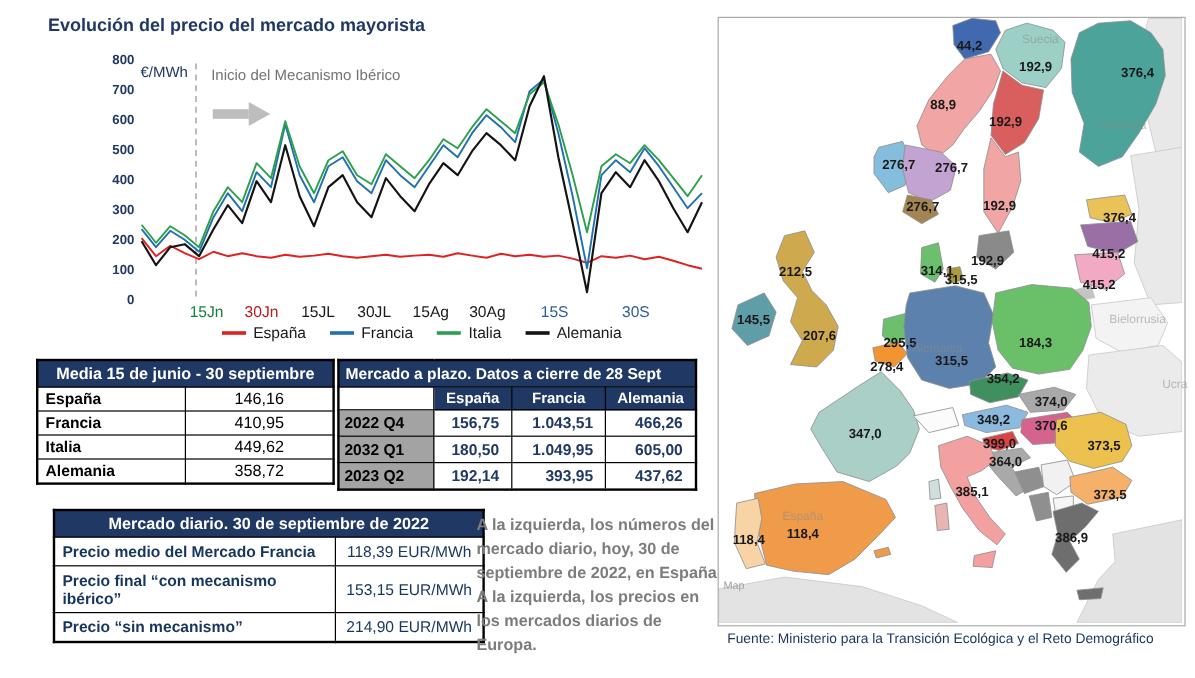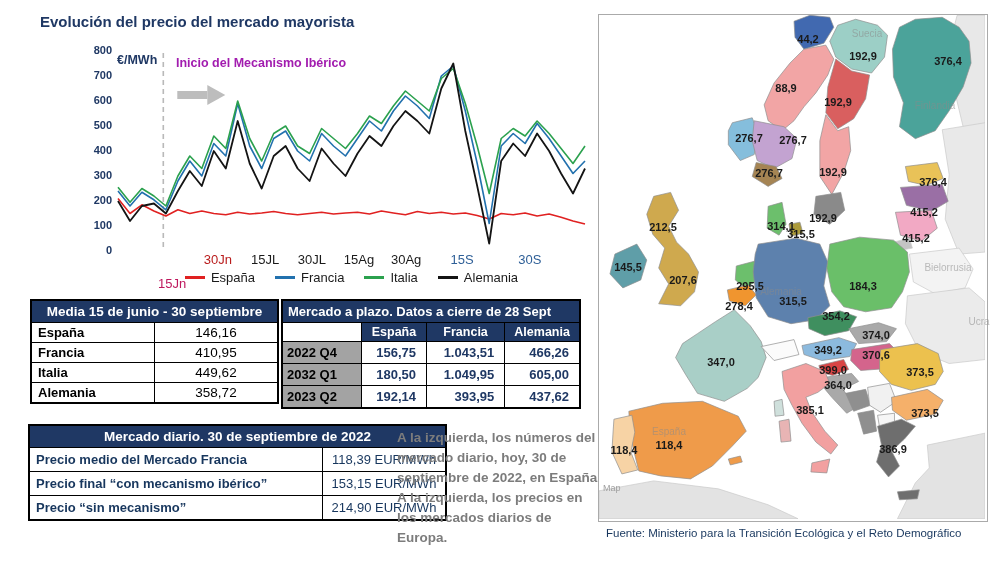--- a/index.html
+++ b/index.html
@@ -1,44 +1,44 @@
 <!DOCTYPE html>
 <html><head>
 <meta charset="utf-8">
 <style>
   html,body{margin:0;padding:0;background:#fff;}
   body{font-family:"Liberation Sans",sans-serif;width:996px;height:565px;overflow:hidden;}
   .canvas{position:relative;width:996px;height:565px;background:#fff;}
   
   .chart-title{position:absolute;left:40px;top:13px;font-size:15px;font-weight:bold;color:#1f3864;}
-  .yunit{position:absolute;left:117px;top:53px;font-size:12.5px;font-weight:bold;color:#1f3864;}
+  .yunit{position:absolute;left:117px;top:53px;font-size:12.5px;font-weight:normal;color:#1f3864;}
   .yticks{position:absolute;left:84px;top:50px;width:28px;height:200px;}
   .ytick{position:absolute;right:0;font-size:11px;font-weight:bold;color:#1f3864;line-height:14px;}
   .chart-svg{position:absolute;left:118px;top:50px;overflow:visible;}
-  .annotation{position:absolute;left:176px;top:56px;font-size:12.5px;font-weight:bold;color:#a21caf;text-align:right;}
+  .annotation{position:absolute;left:176px;top:56px;font-size:12.5px;font-weight:normal;color:#737373;text-align:right;}
   .xticks{position:absolute;left:118px;top:252px;width:467px;height:18px;}
   .xtick{position:absolute;transform:translateX(-50%);font-size:13px;white-space:nowrap;}
   .legend{position:absolute;left:118px;top:270px;width:467px;display:flex;justify-content:center;gap:20px;}
   .legend-item{display:flex;align-items:center;font-size:13px;color:#1a1a1a;}
   .legend-dash{display:inline-block;width:20px;height:3px;margin-right:6px;}
   
   table{border-collapse:collapse;position:absolute;background:#fff;border:2px solid #000;}
   td,th{border:1px solid #000;}
   .hdr{background:#1f3864;color:#fff;font-weight:bold;}
   .tblA{left:30px;top:299px;width:249px;}
   .tblA .hdr th{font-size:13.5px;text-align:center;padding:3px 2px;}
   .tblA .lbl{font-weight:bold;font-size:13px;text-align:left;padding:2px 6px;width:110px;}
   .tblA .val{font-size:13.5px;text-align:center;padding:2px 4px;}
   .tblB{left:281px;top:299px;width:300px;}
   .tblB .ttl{font-size:13px;text-align:left;padding:3px 5px;}
   .tblB .colh{font-size:12.5px;text-align:center;padding:2px;}
   .tblB .corner{background:#fff;border-top:none;border-left:none;}
   .tblB .lbl{font-weight:bold;font-size:13px;text-align:left;padding:2px 4px;width:70px;background:#a3a3a3;}
   .tblB .val{font-size:13px;font-weight:bold;color:#1f3864;text-align:right;padding:3px 10px 3px 2px;}
-  .tblC{left:28px;top:424px;width:419px;}
+  .tblC{left:44px;top:424px;width:360px;}
   .tblC .ttl{font-size:13.5px;text-align:center;padding:3px;}
   .tblC .lbl{font-weight:bold;font-size:13px;color:#17365d;text-align:left;padding:4px 6px;}
   .tblC .val{font-size:13px;color:#17365d;text-align:center;padding:4px 3px;width:116px;}
   
   .para{position:absolute;left:397px;top:428px;width:206px;font-size:13.5px;font-weight:bold;color:#7c7c7c;line-height:1.48;}
   
   .map-panel{position:absolute;left:598px;top:14px;width:388px;height:506px;border:1px solid #aaa;background:#fff;}
   .map-label{position:absolute;transform:translate(-50%,-50%);font-size:11px;font-weight:bold;color:#1a1a1a;white-space:nowrap;}
   .faint-label{position:absolute;transform:translate(-50%,-50%);font-size:10px;color:#8a8a8a;opacity:.55;white-space:nowrap;}
   .map-watermark{position:absolute;left:4px;bottom:28px;font-size:9px;color:#9f9f9f;}
@@ -68,21 +68,21 @@
         <rect x="59.299" y="40" width="30" height="8"></rect>
         <polygon points="89.299,34 107.299,44 89.299,54"></polygon>
       </g>
       <polyline points="0.0,147.5 12.0,162.5 23.9,153.8 35.9,160.0 47.9,165.0 59.9,158.8 71.8,162.5 83.8,160.0 95.8,162.5 107.8,163.8 119.7,161.3 131.7,163.0 143.7,162.0 155.7,160.5 167.6,162.5 179.6,163.8 191.6,162.5 203.6,161.3 215.5,163.0 227.5,162.0 239.5,161.3 251.5,163.0 263.4,160.0 275.4,162.0 287.4,163.8 299.4,160.5 311.3,162.5 323.3,161.3 335.3,163.0 347.3,162.0 359.2,164.5 371.2,168.0 383.2,162.5 395.2,163.8 407.1,162.0 419.1,165.0 431.1,163.0 443.1,166.3 455.0,170.0 467.0,173.0" fill="none" stroke="#e02121" stroke-width="1.6" stroke-linejoin="round"></polyline>
       <polyline points="0.0,140.0 12.0,155.0 23.9,141.3 35.9,148.8 47.9,158.8 59.9,130.0 71.8,110.0 83.8,125.0 95.8,92.5 107.8,105.0 119.7,52.5 131.7,95.0 143.7,117.5 155.7,87.5 167.6,80.0 179.6,100.0 191.6,110.0 203.6,82.5 215.5,95.0 227.5,105.0 239.5,87.5 251.5,70.0 263.4,80.0 275.4,60.0 287.4,45.0 299.4,55.0 311.3,67.5 323.3,25.0 335.3,15.0 347.3,60.0 359.2,112.5 371.2,172.5 383.2,95.0 395.2,82.5 407.1,92.5 419.1,72.5 431.1,87.5 443.1,105.0 455.0,122.5 467.0,110.0" fill="none" stroke="#2271ae" stroke-width="1.6" stroke-linejoin="round"></polyline>
       <polyline points="0.0,136.3 12.0,151.3 23.9,137.5 35.9,145.0 47.9,155.0 59.9,125.0 71.8,105.0 83.8,117.5 95.8,85.0 107.8,97.5 119.7,50.0 131.7,87.5 143.7,110.0 155.7,82.5 167.6,75.0 179.6,95.0 191.6,102.5 203.6,77.5 215.5,87.5 227.5,97.5 239.5,82.5 251.5,65.0 263.4,72.5 275.4,55.0 287.4,40.0 299.4,50.0 311.3,60.0 323.3,27.5 335.3,17.5 347.3,52.5 359.2,95.0 371.2,142.5 383.2,87.5 395.2,77.5 407.1,85.0 419.1,70.0 431.1,82.5 443.1,97.5 455.0,112.5 467.0,95.0" fill="none" stroke="#2ba14e" stroke-width="1.6" stroke-linejoin="round"></polyline>
       <polyline points="0.0,150.0 12.0,170.0 23.9,155.0 35.9,152.5 47.9,162.5 59.9,140.0 71.8,120.0 83.8,135.0 95.8,100.0 107.8,117.5 119.7,70.0 131.7,112.5 143.7,137.5 155.7,105.0 167.6,95.0 179.6,117.5 191.6,130.0 203.6,97.5 215.5,112.5 227.5,125.0 239.5,102.5 251.5,85.0 263.4,95.0 275.4,75.0 287.4,60.0 299.4,70.0 311.3,82.5 323.3,37.5 335.3,12.5 347.3,80.0 359.2,135.0 371.2,192.5 383.2,110.0 395.2,92.5 407.1,105.0 419.1,82.5 431.1,100.0 443.1,122.5 455.0,142.5 467.0,117.5" fill="none" stroke="#141414" stroke-width="1.8" stroke-linejoin="round"></polyline>
     </svg>
   <div class="annotation">Inicio del Mecanismo Ibérico</div>
   <div class="xticks" id="x-ticks">
-      <span class="xtick" style="left: 11.6%; color: #be185d; margin-top: 24px;">15Jn</span>
+      <span class="xtick" style="left: 11.6%; color: #15803d;">15Jn</span>
       <span class="xtick" style="left: 21.4%; color: #b91c1c;">30Jn</span>
       <span class="xtick" style="left: 31.5%; color: rgb(26, 26, 26);">15JL</span>
       <span class="xtick" style="left: 41.5%; color: rgb(26, 26, 26);">30JL</span>
       <span class="xtick" style="left: 51.6%; color: rgb(26, 26, 26);">15Ag</span>
       <span class="xtick" style="left: 61.7%; color: rgb(26, 26, 26);">30Ag</span>
       <span class="xtick" style="left: 73.7%; color: rgb(46, 95, 151);">15S</span>
       <span class="xtick" style="left: 88.2%; color: rgb(46, 95, 151);">30S</span>
     </div>
   <div class="legend" id="legend">
       <span class="legend-item">

